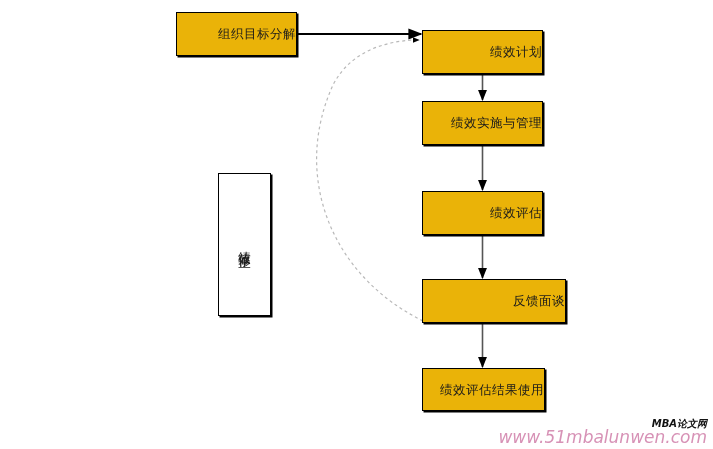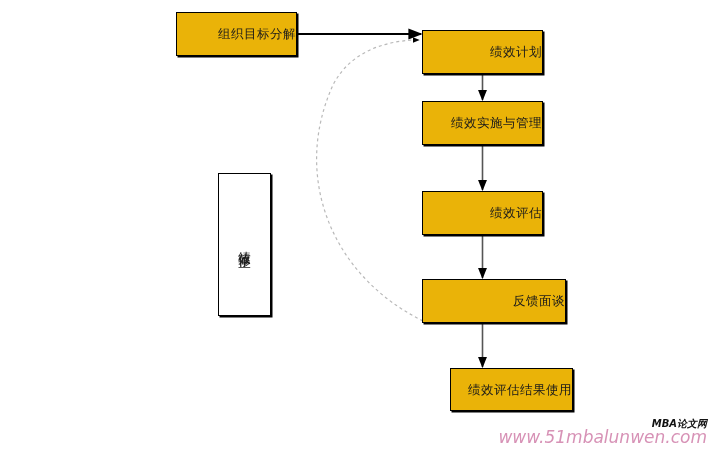--- a/index.html
+++ b/index.html
@@ -69,21 +69,21 @@
     text-orientation: upright;
     letter-spacing: 2px;
   }
 
   
   #node-org-goal      { left: 176px; top: 12px;  width: 121px; height: 44px; }
   #node-perf-plan     { left: 422px; top: 12px;  width: 121px; height: 44px; margin-top: 18px; }
   #node-perf-exec     { left: 422px; top: 101px; width: 121px; height: 44px; }
   #node-perf-eval     { left: 422px; top: 191px; width: 121px; height: 44px; }
   #node-feedback      { left: 422px; top: 279px; width: 144px; height: 44px; }
-  #node-result-use    { left: 422px; top: 368px; width: 123px; height: 43px; margin-left: 28px; }
+  #node-result-use    { left: 422px; top: 368px; width: 123px; height: 43px; }
   #node-perf-revise   { left: 218px; top: 173px; width: 53px;  height: 143px; }
 
   
   #figure-caption {
     position: absolute;
     left: 0;
     top: 418px;
     width: 713px;
     text-align: center;
     font-size: 13.5px;

